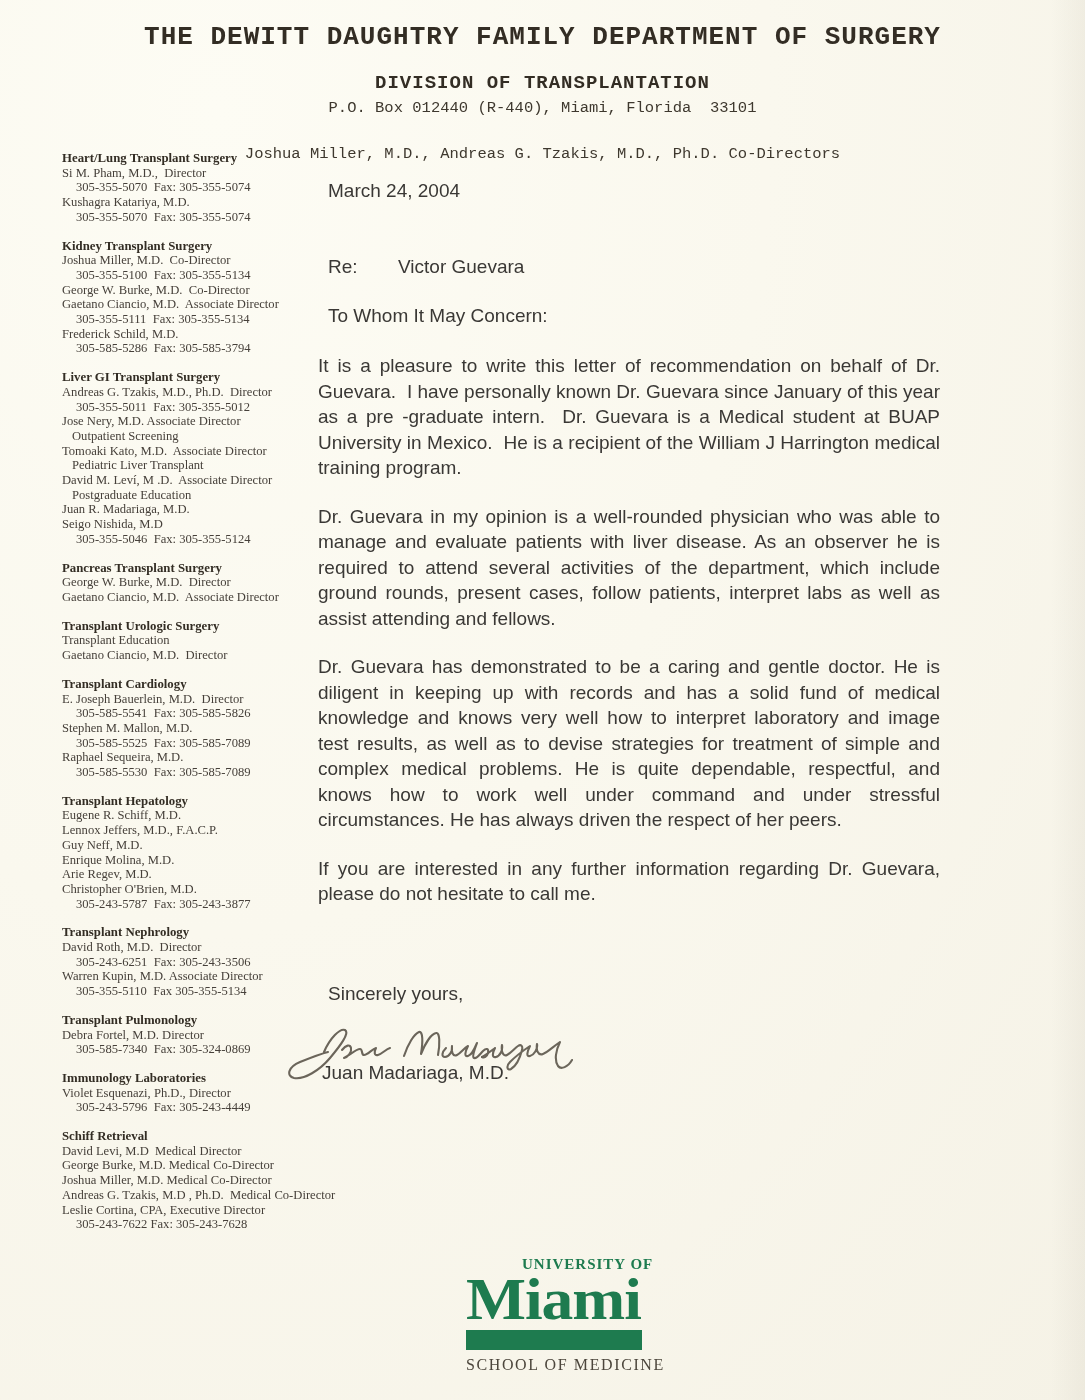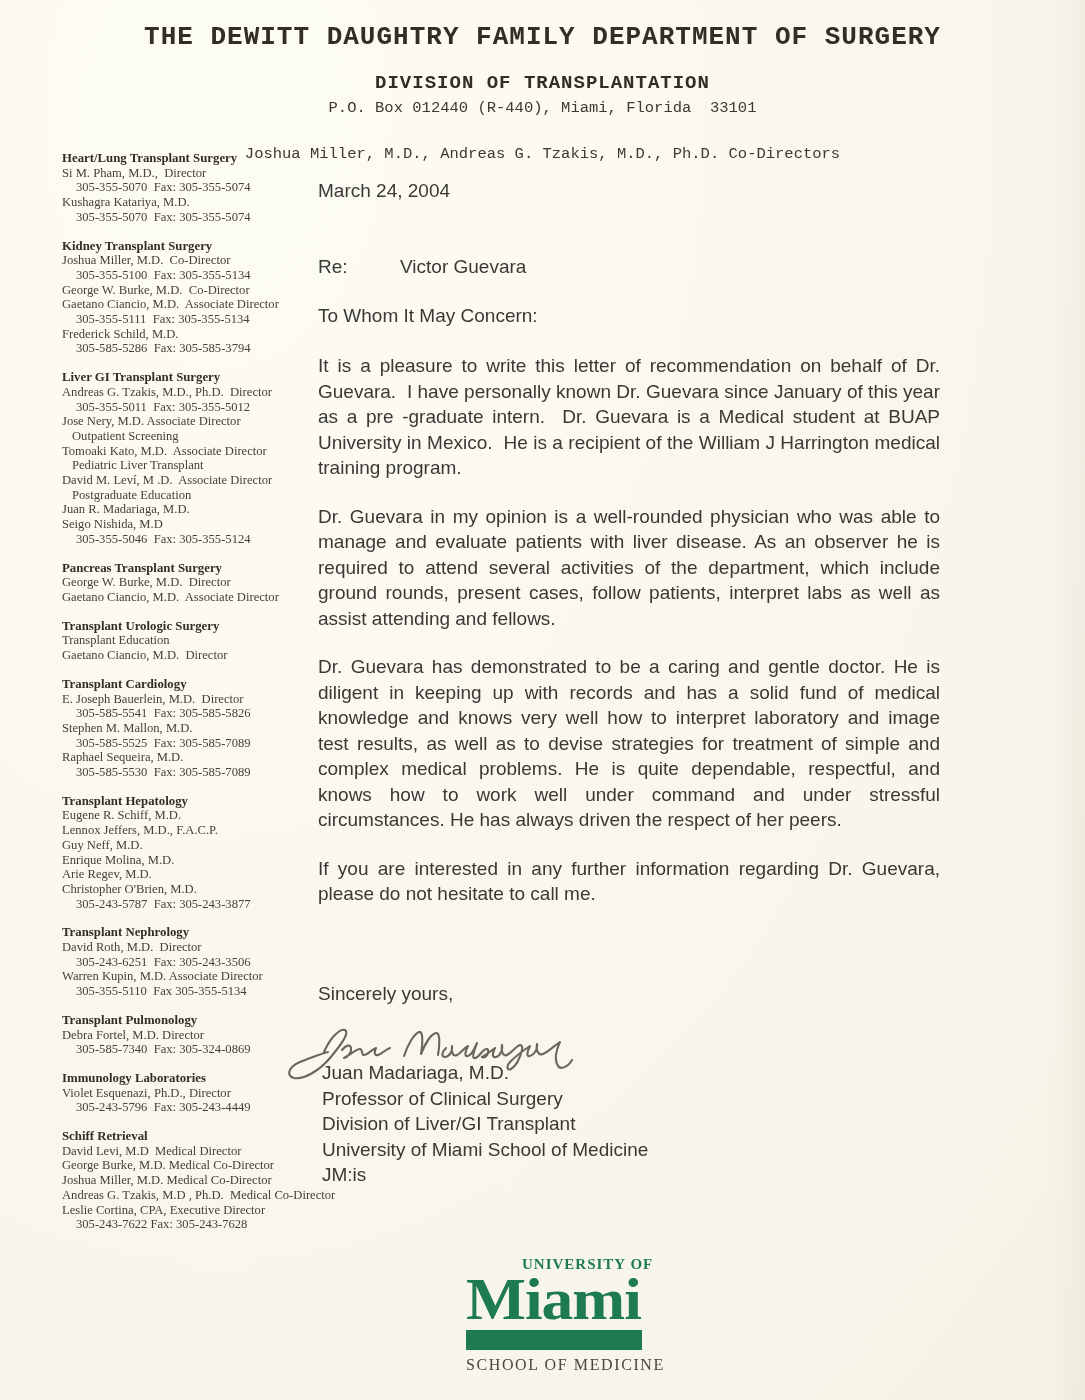--- a/index.html
+++ b/index.html
@@ -27,21 +27,21 @@
 
   
   .sidebar{position:absolute;left:62px;top:151px;width:256px;font-size:12.6px;line-height:14.7px;color:#46403a;}
   .sb-line{white-space:pre;}
   .sb-line.header{font-weight:bold;color:#332d24;font-size:12.8px;}
   .sb-line.phone{padding-left:14px;}
   .sb-line.sub{padding-left:10px;}
   .sb-line.gap{height:14px;}
 
   
-  .letter-line{position:absolute;left:318px;font-family:"Liberation Sans", sans-serif;font-size:19px;color:#3a3835;white-space:pre;}
+  .letter-line{position:absolute;left:328px;font-family:"Liberation Sans", sans-serif;font-size:19px;color:#3a3835;white-space:pre;}
   .re-row{display:flex;}
   .re-label{display:inline-block;width:70px;}
   .paras{position:absolute;left:318px;top:353px;width:622px;font-family:"Liberation Sans", sans-serif;font-size:19px;color:#3a3835;}
   .para{margin:0 0 23px 0;line-height:25.5px;text-align:justify;white-space:pre-wrap;}
 
   .sig-svg{position:absolute;left:280px;top:1012px;}
   .sig-block{position:absolute;left:322px;top:1060px;font-family:"Liberation Sans", sans-serif;font-size:19px;line-height:25.5px;color:#3a3835;}
 
   
   .logo{position:absolute;left:466px;top:1256px;width:176px;}
@@ -209,21 +209,21 @@
 
       <div class="sb-line name">Andreas G. Tzakis, M.D , Ph.D.  Medical Co-Director</div>
 
       <div class="sb-line name">Leslie Cortina, CPA, Executive Director</div>
 
       <div class="sb-line phone">305-243-7622 Fax: 305-243-7628</div>
     </div>
 
   <div class="letter-line" style="top:180px;">March 24, 2004</div>
 
-  <div class="letter-line re-row" style="top:256px;gap:12px;">
+  <div class="letter-line re-row" style="top:256px;">
     <span class="re-label">Re:</span>
     <span>Victor Guevara</span>
   </div>
 
   <div class="letter-line" style="top:305px;">To Whom It May Concern:</div>
 
   <div class="paras">
 
       <p class="para">It is a pleasure to write this letter of recommendation on behalf of Dr. Guevara.  I have personally known Dr. Guevara since January of this year as a pre -graduate intern.  Dr. Guevara is a Medical student at BUAP University in Mexico.  He is a recipient of the William J Harrington medical training program.</p>
 
@@ -241,30 +241,20 @@
       <path d="M44 40 C50 26 60 16 65 18 C70 21 60 34 50 46 C40 58 24 68 14 66 C6 64 8 55 20 50 C30 46 40 42 48 40"></path>
       <path d="M62 38 C66 33 70 32 71 36 C72 40 68 45 64 46 C70 43 76 37 80 37 C83 37 81 43 84 43 C88 43 92 37 96 36 C94 40 94 44 98 43 C102 42 106 37 110 36"></path>
       <path d="M124 44 C128 32 134 22 139 20 C143 19 143 30 141 42 C145 32 151 22 156 21 C160 20 160 32 158 43"></path>
       <path d="M166 36 C162 40 161 45 165 45 C169 45 173 39 172 34 C171 40 173 45 177 43 C181 41 184 36 188 34 C185 40 184 45 188 44 C192 43 194 38 197 31 C194 39 192 45 194 46 C197 47 200 42 203 39 C206 36 209 36 208 41 C207 45 204 46 202 45"></path>
       <path d="M202 45 C206 43 211 39 215 36 C212 42 212 46 216 45 C220 44 223 38 222 33 C221 39 223 45 227 43 C231 41 235 36 238 34 C241 32 243 34 242 38 C240 46 236 54 231 57 C227 59 226 54 230 50 C236 44 244 38 250 34 C247 40 246 45 250 44 C254 43 258 37 257 32 C256 38 258 44 263 42 C268 40 274 34 280 30 C276 38 274 48 278 54 C281 58 288 55 292 48"></path>
     </g>
   </svg>
 
   <div class="sig-block">
     <div>Juan Madariaga, M.D.</div>
-    <div>
-
-        <div>Professor of Clinical Surgery</div>
-
-        <div>Division of Liver/GI Transplant</div>
-
-        <div>University of Miami School of Medicine</div>
-
-        <div>JM:is</div>
-      </div>
   </div>
 
   <div class="logo">
     <div class="logo-top">UNIVERSITY OF</div>
     <div class="logo-main">Miami</div>
     <div class="logo-bar"></div>
     <div class="logo-bottom">SCHOOL OF MEDICINE</div>
   </div>
 </div>
 

